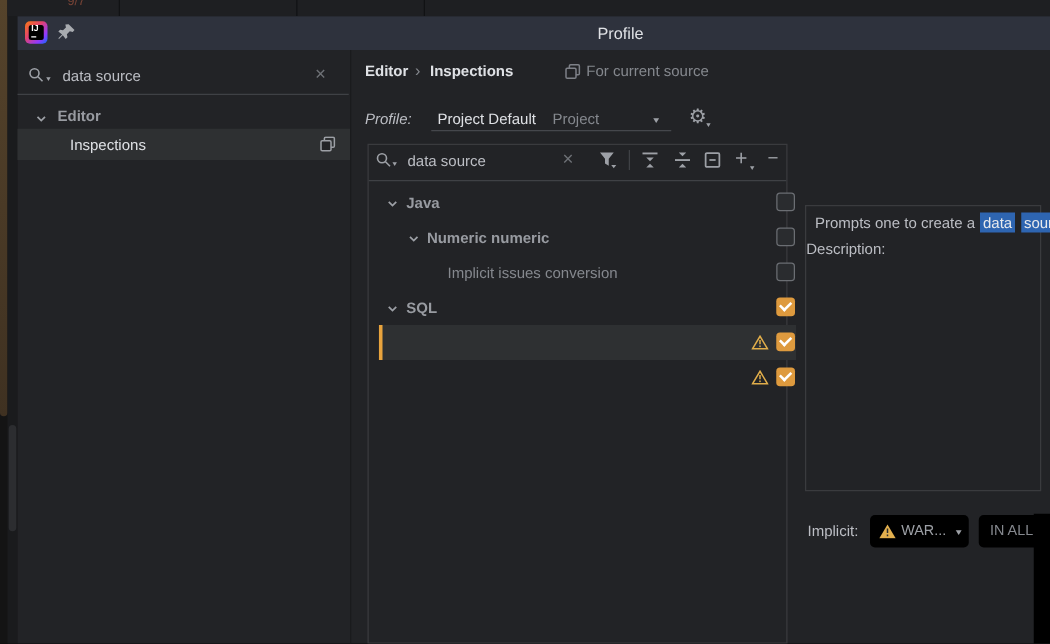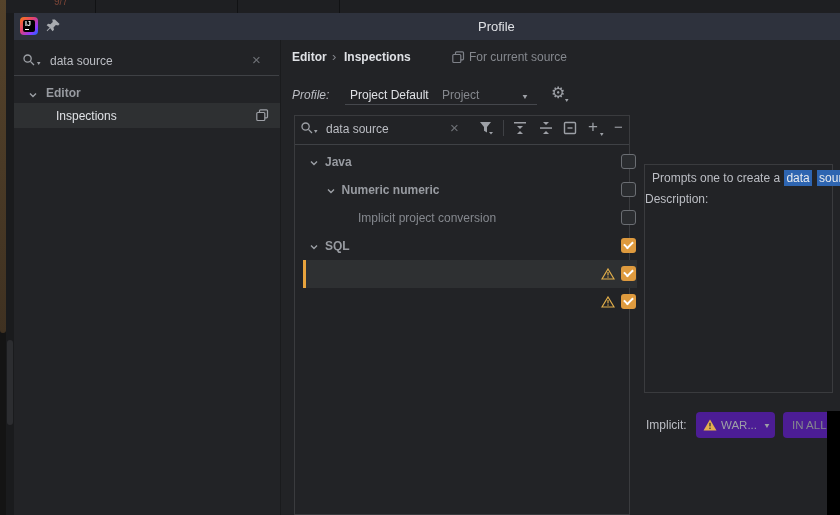--- a/index.html
+++ b/index.html
@@ -28,21 +28,21 @@
   .trow .lbl{position:absolute;top:0;line-height:28px;white-space:nowrap;}
   .trow .chev{position:absolute;top:9px;}
   .seg.hl{background:var(--match_orange);color:#F2F3F4;padding:1px 3px;border-radius:1px;margin:0 1px;}
   .cb{position:absolute;left:318px;top:6px;width:15px;height:15px;border-radius:3px;box-sizing:border-box;}
   .cb.un{background:#2A2C2F;border:1px solid #6B6E73;}
   .cb.ch{background:var(--checkbox_orange);}
   .cb.ch::after{content:"";position:absolute;left:3px;top:3px;width:7px;height:4px;
     border-left:2px solid #fff;border-bottom:2px solid #fff;transform:rotate(-45deg);}
   .warn{position:absolute;left:298px;top:8px;}
   .desc-seg.hl{background:var(--match_blue);color:#E8EAED;padding:1px 2px;margin:0 1px;}
-  .sev-btn{position:absolute;top:412px;height:26px;background:#4c1d95;border-radius:4px;
+  .sev-btn{position:absolute;top:412px;height:26px;background:#000000;border-radius:4px;
     display:flex;align-items:center;box-sizing:border-box;}
   .toolbar-ic{position:absolute;top:120px;cursor:default;}
 </style>
 </head>
 <body>
 
 <div id="screen">
 
   <div class="abs" style="left:0;top:0;width:6px;height:333px;background:linear-gradient(#55432B,#3F3121);border-radius:0 0 3px 3px;"></div>
   <div class="abs" style="left:6px;top:0;width:8px;height:515px;background:#1A1B1D;"></div>
@@ -179,21 +179,21 @@
         <div class="cb un"></div>
       </div>
       <div class="trow" style="top: 30px;">
         <span class="chev" style="left: 22.5px;"><svg width="10" height="10" viewBox="0 0 10 10">
             <polyline points="2,3.5 5,6.5 8,3.5" fill="none" stroke="#9DA0A6" stroke-width="1.4"></polyline>
           </svg></span>
         <span class="lbl bold" style="left: 38.5px; color: var(--text_gray);"><span class="seg">Numeric numeric</span></span>
         <div class="cb un"></div>
       </div>
       <div class="trow" style="top: 58px;">
-        <span class="lbl" style="left: 55px; color: var(--text_dim);"><span class="seg">Implicit project conversion</span></span>
+        <span class="lbl" style="left: 55px; color: var(--text_dim);"><span class="seg">Implicit issues conversion</span></span>
         <div class="cb un"></div>
       </div>
       <div class="trow" style="top: 86px;">
         <span class="chev" style="left: 6px;"><svg width="10" height="10" viewBox="0 0 10 10">
             <polyline points="2,3.5 5,6.5 8,3.5" fill="none" stroke="#9DA0A6" stroke-width="1.4"></polyline>
           </svg></span>
         <span class="lbl bold" style="left: 22px; color: var(--text_gray);"><span class="seg">SQL</span></span>
         <div class="cb ch"></div>
       </div>
       <div class="trow sel" style="top: 114px;">

